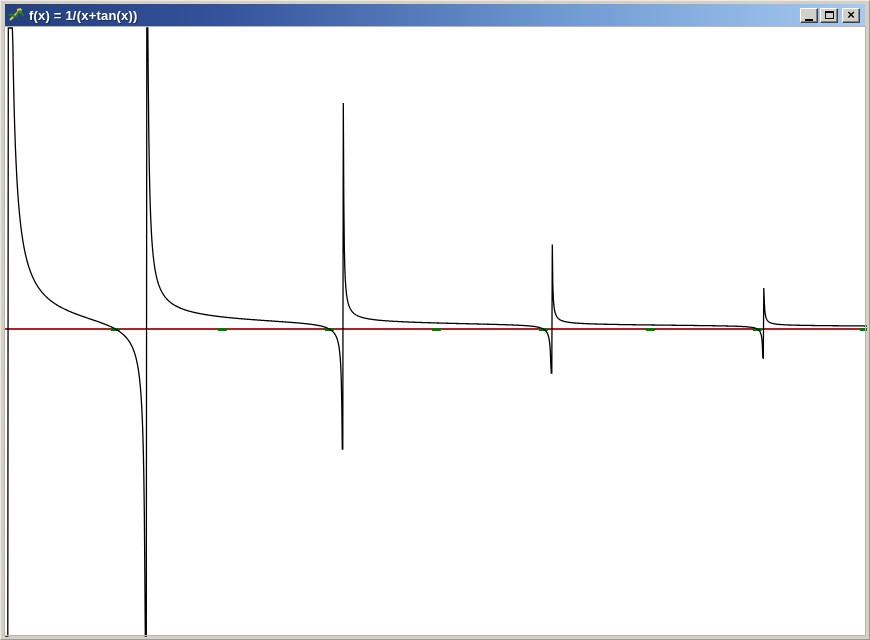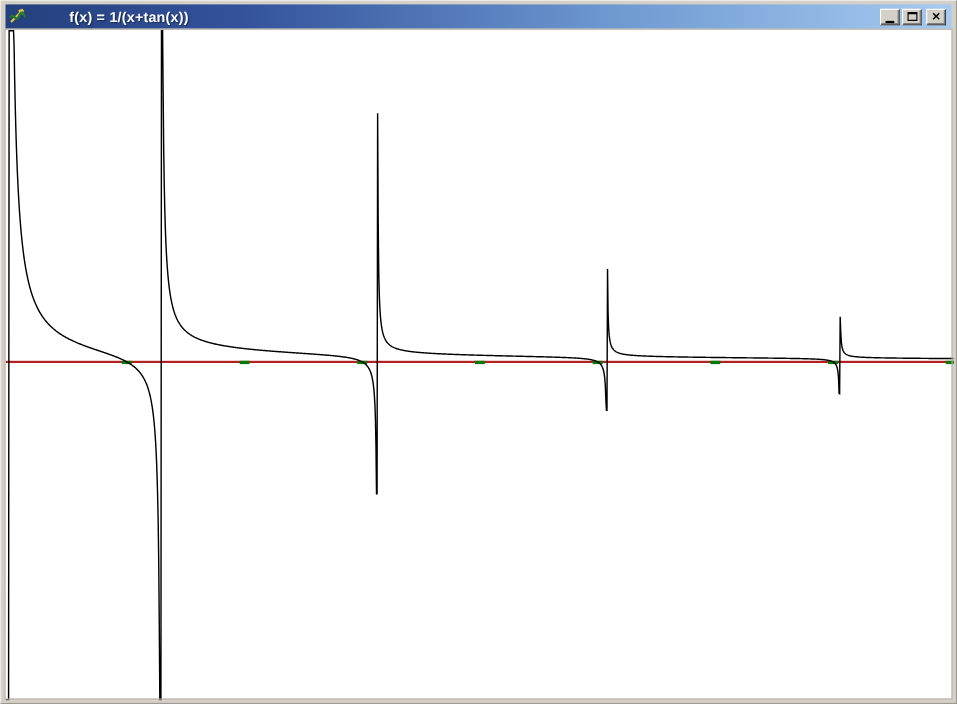--- a/index.html
+++ b/index.html
@@ -5,21 +5,21 @@
   html,body{margin:0;padding:0;width:870px;height:640px;overflow:hidden;
     font-family:"Liberation Sans",sans-serif;background:#d4d0c8;}
   .window{position:absolute;inset:0;background:#d4d0c8;
     border-left:1px solid #eceae6;border-top:1px solid #eceae6;
     border-right:1px solid #9d9a93;border-bottom:1px solid #9d9a93;box-sizing:border-box;}
   .titlebar{position:absolute;top:3px;left:4px;right:4px;height:22px;
     background:linear-gradient(to right,#24407d 0%,#33529b 25%,#6f9ad2 65%,#a6caf0 100%);
     display:flex;align-items:center;padding:0 3px;box-sizing:border-box;}
   .title-icon{width:16px;height:16px;margin-right:5px;flex:0 0 auto;}
   .title-text{color:#ffffff;font-weight:bold;font-size:13px;letter-spacing:0.2px;
-    text-shadow:1px 1px 1px rgba(0,0,0,0.45);white-space:nowrap;flex:1 1 auto;margin-left:34px;}
+    text-shadow:1px 1px 1px rgba(0,0,0,0.45);white-space:nowrap;flex:1 1 auto;}
   .btn-group{display:flex;gap:2px;margin-left:auto;padding-right:2px;}
   .win-btn{width:18px;height:15px;background:#d4d0c8;
     border-top:1px solid #ffffff;border-left:1px solid #ffffff;
     border-right:1px solid #404040;border-bottom:1px solid #404040;
     box-shadow:inset -1px -1px 0 #808080;
     display:flex;align-items:center;justify-content:center;box-sizing:border-box;
     font-size:11px;font-weight:bold;color:#000;cursor:default;}
   .win-btn.close{margin-left:2px;}
   .glyph-min{width:8px;height:2px;background:#000;margin-top:9px;}
   .glyph-max{width:9px;height:8px;border:1px solid #000;border-top:2px solid #000;box-sizing:border-box;}

